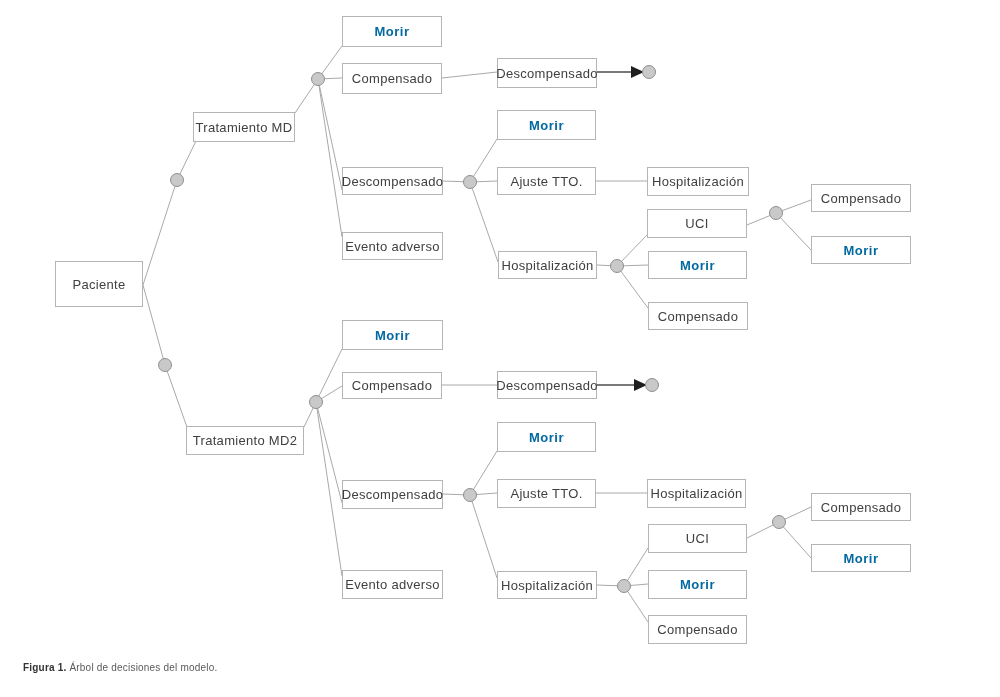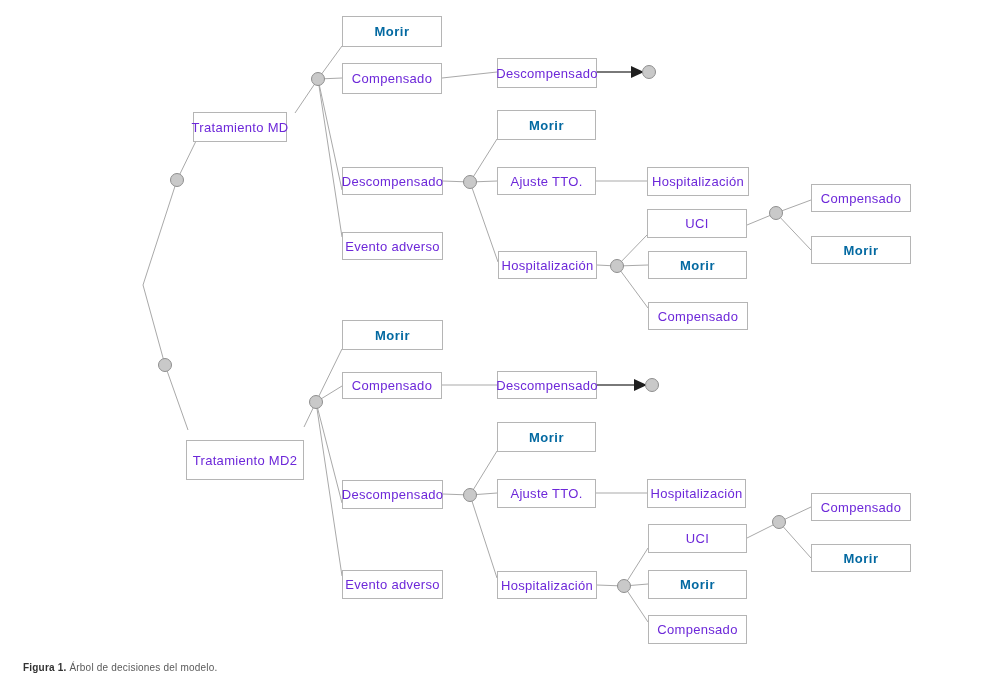--- a/index.html
+++ b/index.html
@@ -10,21 +10,21 @@
     font-family:"Liberation Sans", sans-serif;
     overflow:hidden;
   }
   .edges{position:absolute;left:0;top:0;}
   .node{
     position:absolute;
     box-sizing:border-box;
     display:flex;align-items:center;justify-content:center;
     border:1px solid #b5b5b5;
     background:#ffffff;
-    color:#6d28d9;
+    color:#404040;
     font-size:13px;
     letter-spacing:0.3px;
     white-space:nowrap;
   }
   .node.bold{
     font-weight:bold;
     color:#0369a1;
     letter-spacing:0.5px;
   }
   .caption{
@@ -104,38 +104,39 @@
       <circle cx="776" cy="213" r="6.5"></circle>
       <circle cx="649" cy="72" r="6.5"></circle>
       <circle cx="316" cy="402" r="6.5"></circle>
       <circle cx="470" cy="495" r="6.5"></circle>
       <circle cx="624" cy="586" r="6.5"></circle>
       <circle cx="779" cy="522" r="6.5"></circle>
       <circle cx="652" cy="385" r="6.5"></circle>
     </g>
   </svg>
 
+  <div class="node" style="left:55px;top:261px;width:88px;height:46px">Paciente</div>
 
-  <div class="node" style="left:193px;top:112px;width:94px;height:30px">Tratamiento MD</div>
+  <div class="node" style="left:193px;top:112px;width:102px;height:30px">Tratamiento MD</div>
   <div class="node bold" style="left:342px;top:16px;width:100px;height:31px">Morir</div>
   <div class="node" style="left:342px;top:63px;width:100px;height:31px">Compensado</div>
   <div class="node" style="left:497px;top:58px;width:100px;height:30px">Descompensado</div>
   <div class="node bold" style="left:497px;top:110px;width:99px;height:30px">Morir</div>
   <div class="node" style="left:342px;top:167px;width:101px;height:28px">Descompensado</div>
   <div class="node" style="left:497px;top:167px;width:99px;height:28px">Ajuste TTO.</div>
   <div class="node" style="left:647px;top:167px;width:102px;height:29px">Hospitalización</div>
   <div class="node" style="left:647px;top:209px;width:100px;height:29px">UCI</div>
   <div class="node" style="left:342px;top:232px;width:101px;height:28px">Evento adverso</div>
   <div class="node" style="left:498px;top:251px;width:99px;height:28px">Hospitalización</div>
   <div class="node bold" style="left:648px;top:251px;width:99px;height:28px">Morir</div>
   <div class="node" style="left:648px;top:302px;width:100px;height:28px">Compensado</div>
   <div class="node" style="left:811px;top:184px;width:100px;height:28px">Compensado</div>
   <div class="node bold" style="left:811px;top:236px;width:100px;height:28px">Morir</div>
 
-  <div class="node" style="left:186px;top:440px;width:118px;height:40px">Tratamiento MD2</div>
+  <div class="node" style="left:186px;top:426px;width:118px;height:29px">Tratamiento MD2</div>
   <div class="node bold" style="left:342px;top:320px;width:101px;height:30px">Morir</div>
   <div class="node" style="left:342px;top:372px;width:100px;height:27px">Compensado</div>
   <div class="node" style="left:497px;top:371px;width:100px;height:28px">Descompensado</div>
   <div class="node bold" style="left:497px;top:422px;width:99px;height:30px">Morir</div>
   <div class="node" style="left:342px;top:480px;width:101px;height:29px">Descompensado</div>
   <div class="node" style="left:497px;top:479px;width:99px;height:29px">Ajuste TTO.</div>
   <div class="node" style="left:647px;top:479px;width:99px;height:29px">Hospitalización</div>
   <div class="node" style="left:648px;top:524px;width:99px;height:29px">UCI</div>
   <div class="node" style="left:342px;top:570px;width:101px;height:29px">Evento adverso</div>
   <div class="node" style="left:497px;top:571px;width:100px;height:28px">Hospitalización</div>

